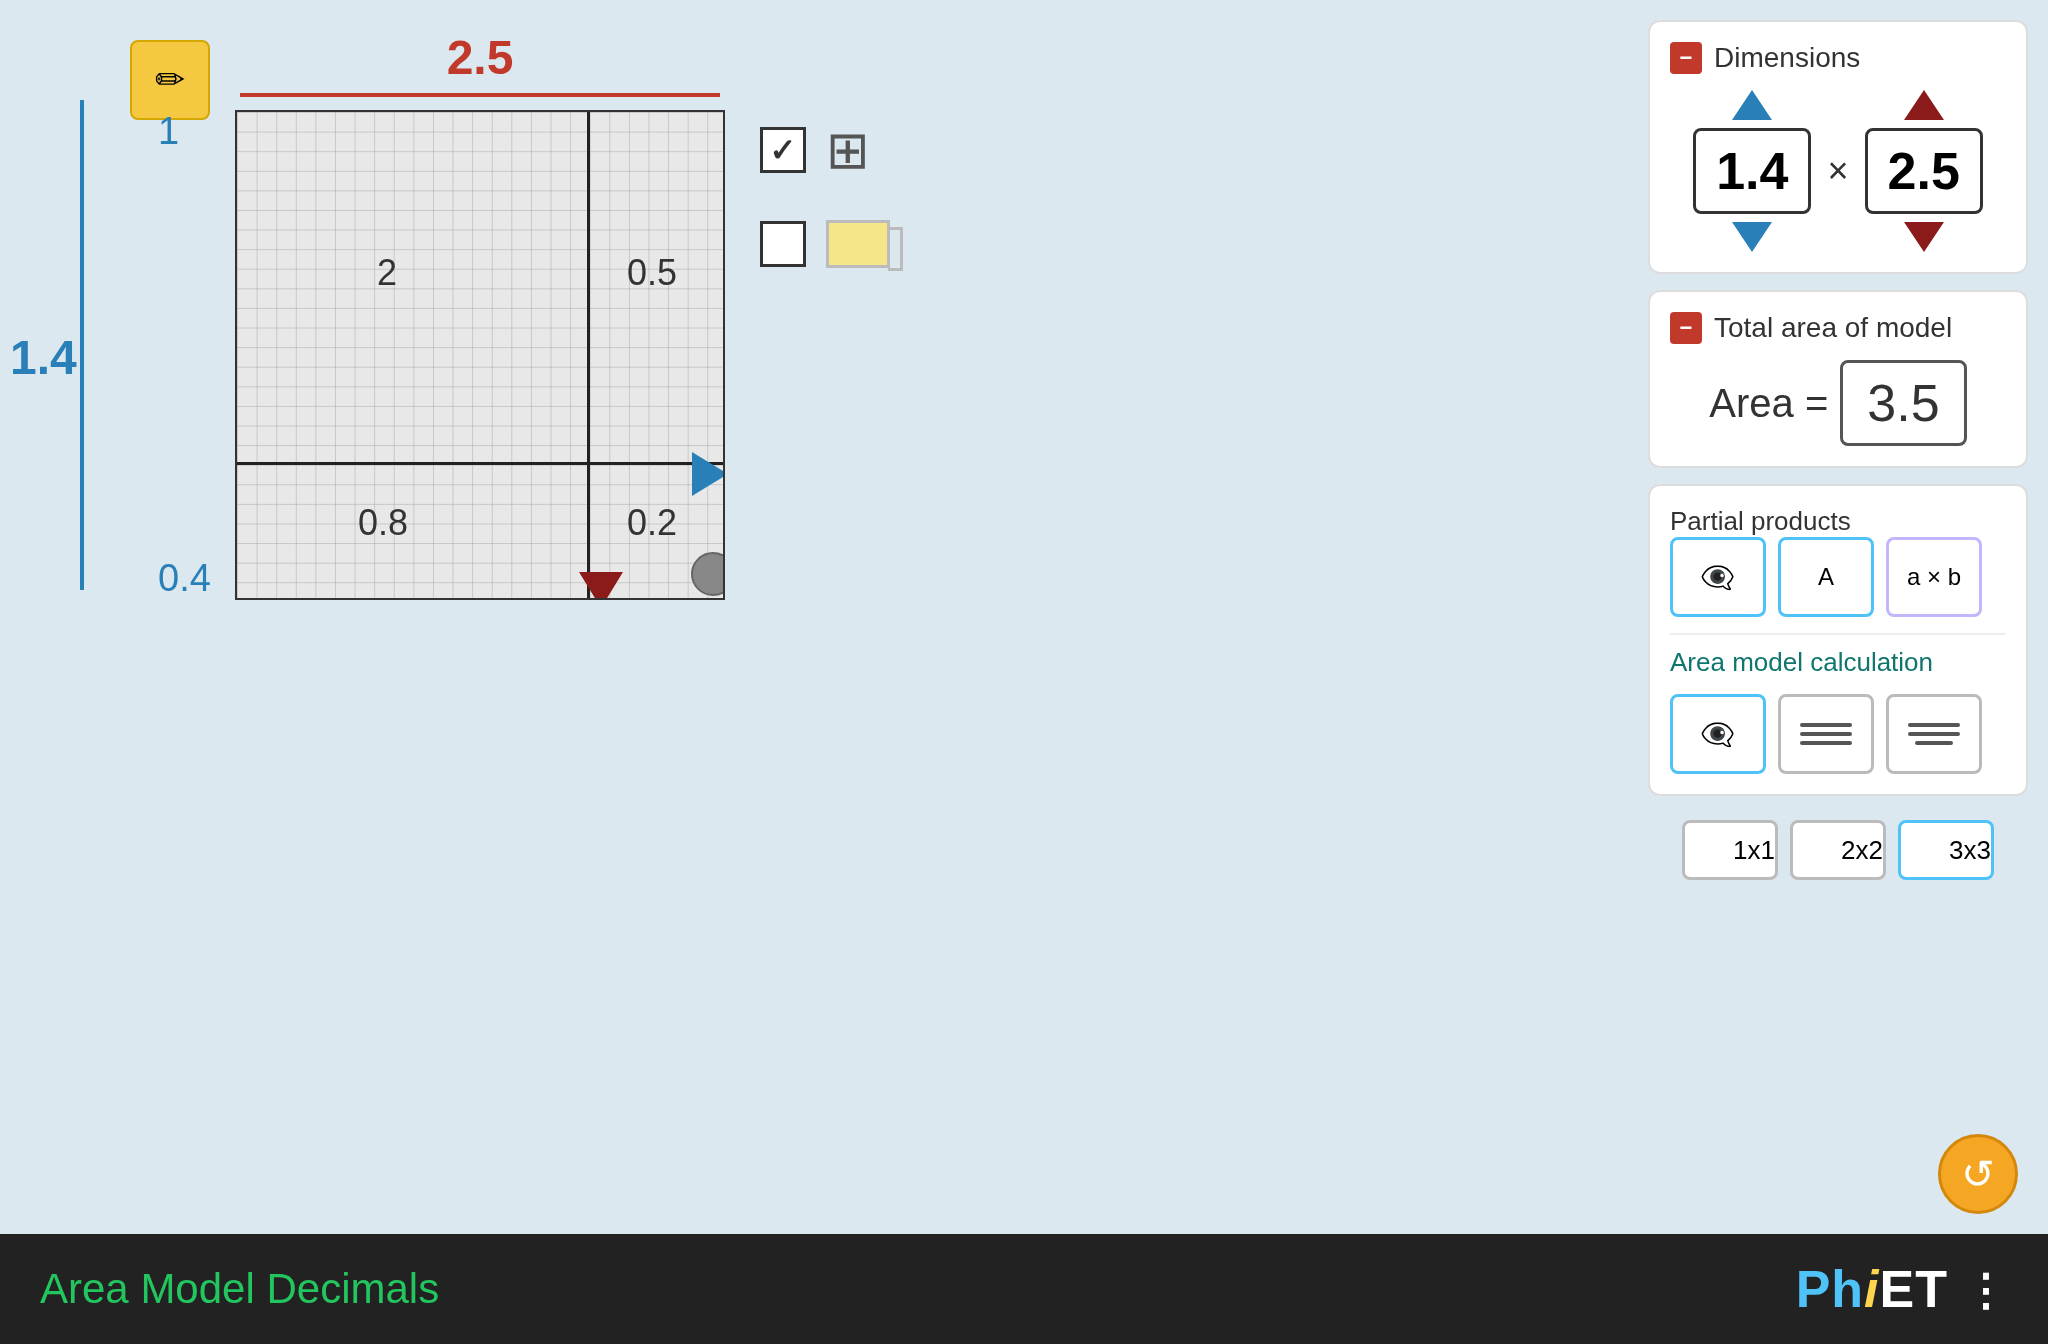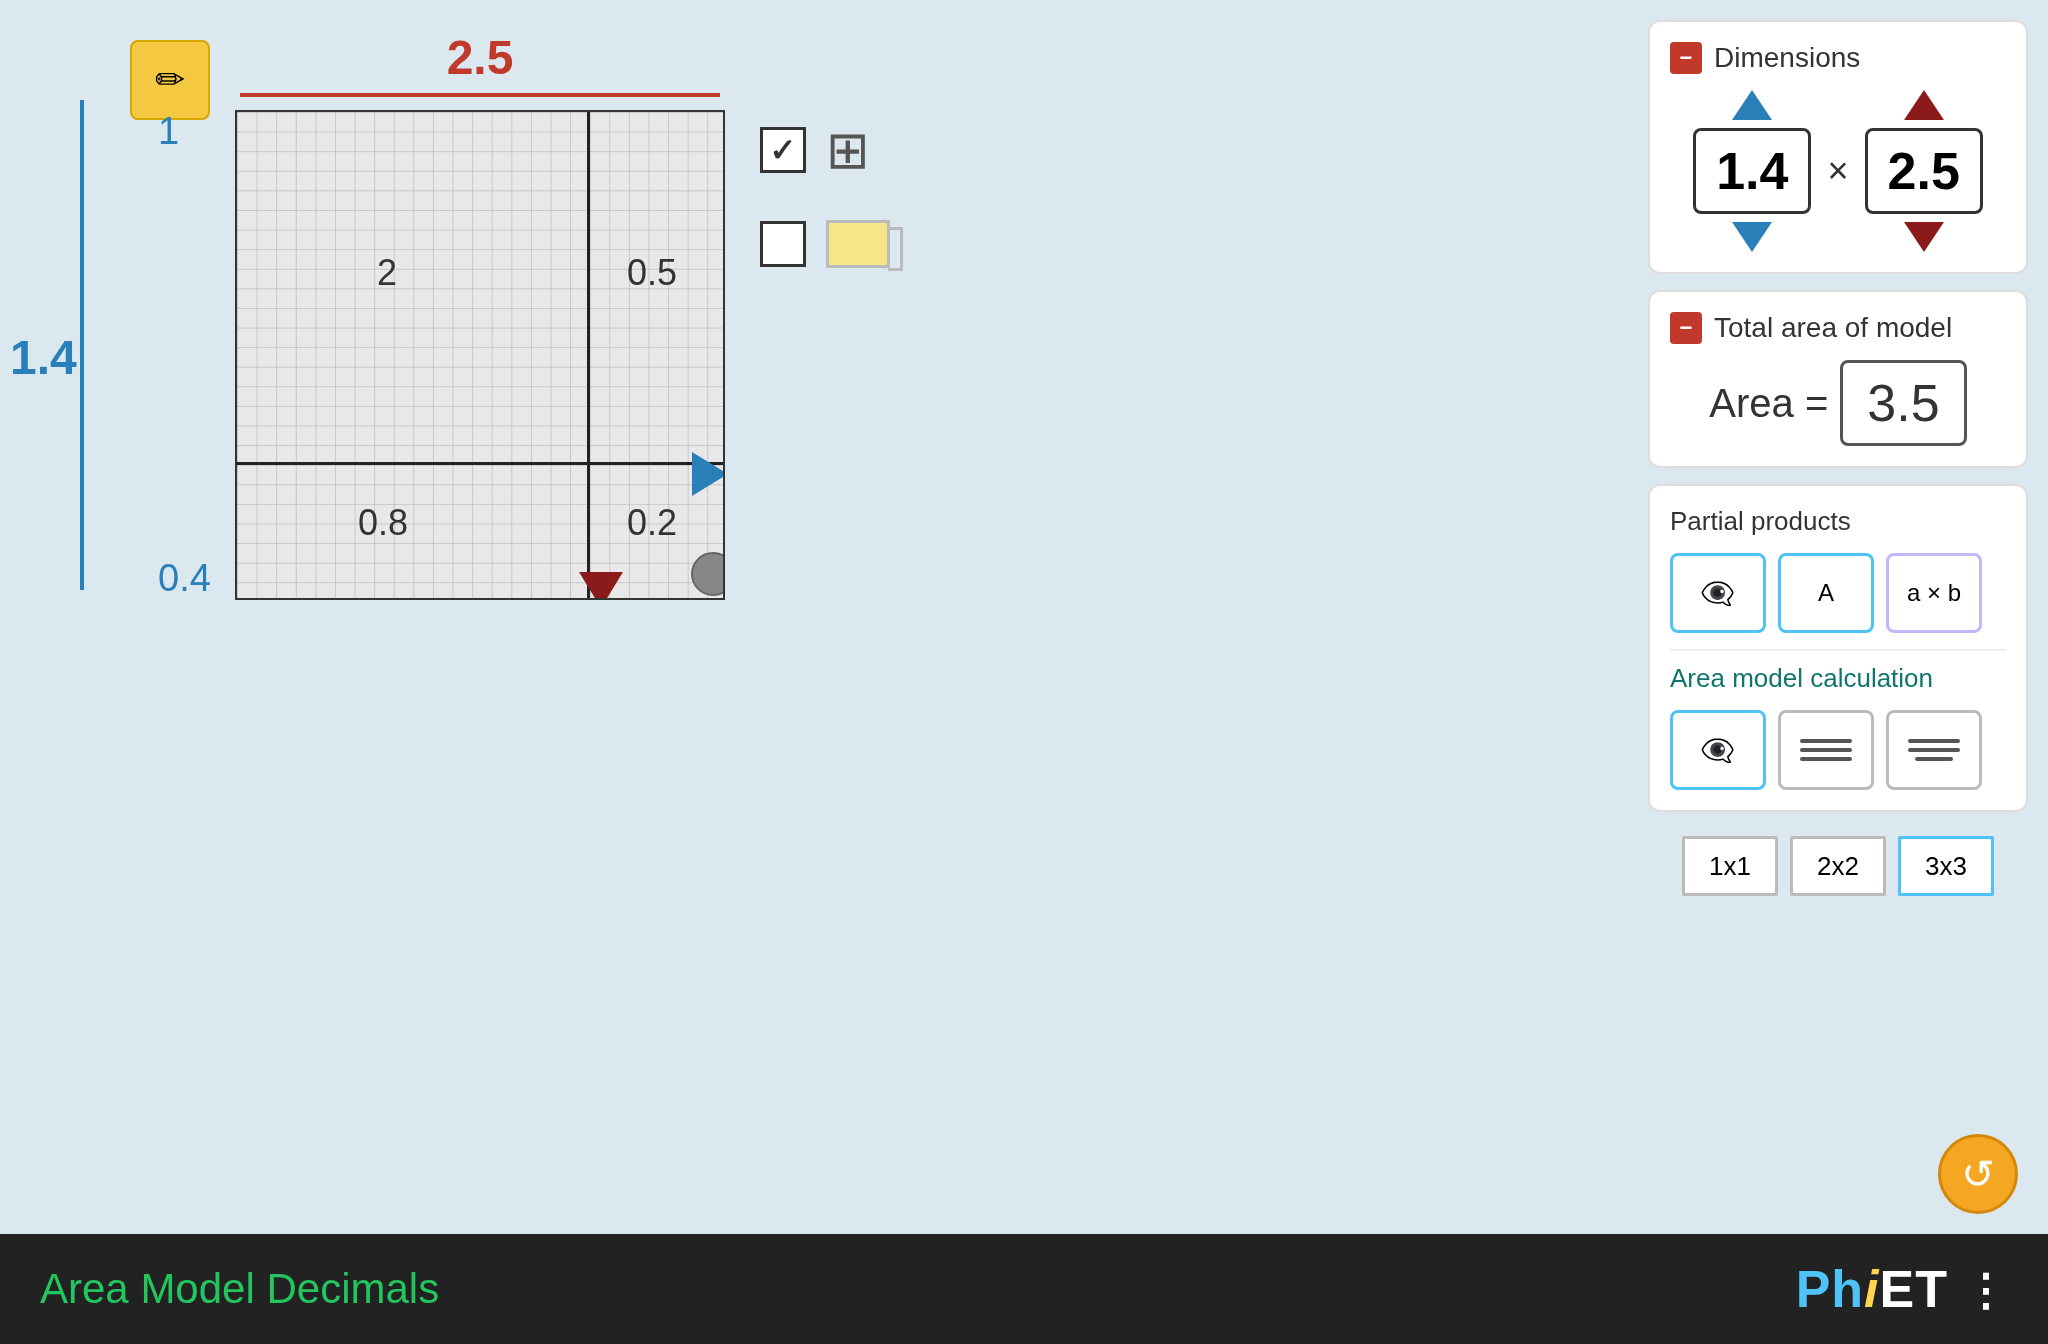--- a/index.html
+++ b/index.html
@@ -357,21 +357,20 @@
     
     .partial-products-card {
       border: 2px solid #ddd;
       border-radius: 12px;
       padding: 20px;
       background: white;
     }
     .pp-title {
       font-size: 26px;
       color: #333;
-      margin-bottom: 16px;
     }
     .pp-buttons {
       display: flex;
       gap: 12px;
       margin-bottom: 16px;
     }
     .pp-btn {
       width: 96px;
       height: 80px;
       border: 3px solid #c4b5fd;
@@ -436,27 +435,27 @@
     .size-buttons {
       display: flex;
       gap: 12px;
       justify-content: center;
       margin-top: 8px;
     }
     .size-btn {
       width: 96px;
       height: 60px;
       border: 3px solid #bbb;
-      border-radius: 2px;
+      border-radius: 8px;
       font-size: 26px;
       cursor: pointer;
       background: white;
       display: flex;
       align-items: center;
-      justify-content: center;
+      justify-content: flex-end;
     }
     .size-btn.active {
       border-color: #4fc3f7;
       border-width: 3px;
     }
 
     
     .refresh-btn {
       position: absolute;
       bottom: 130px;

